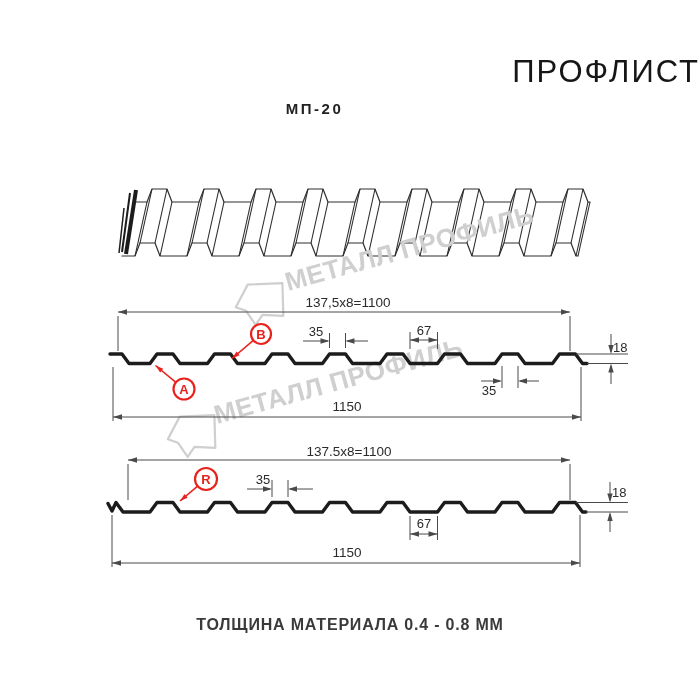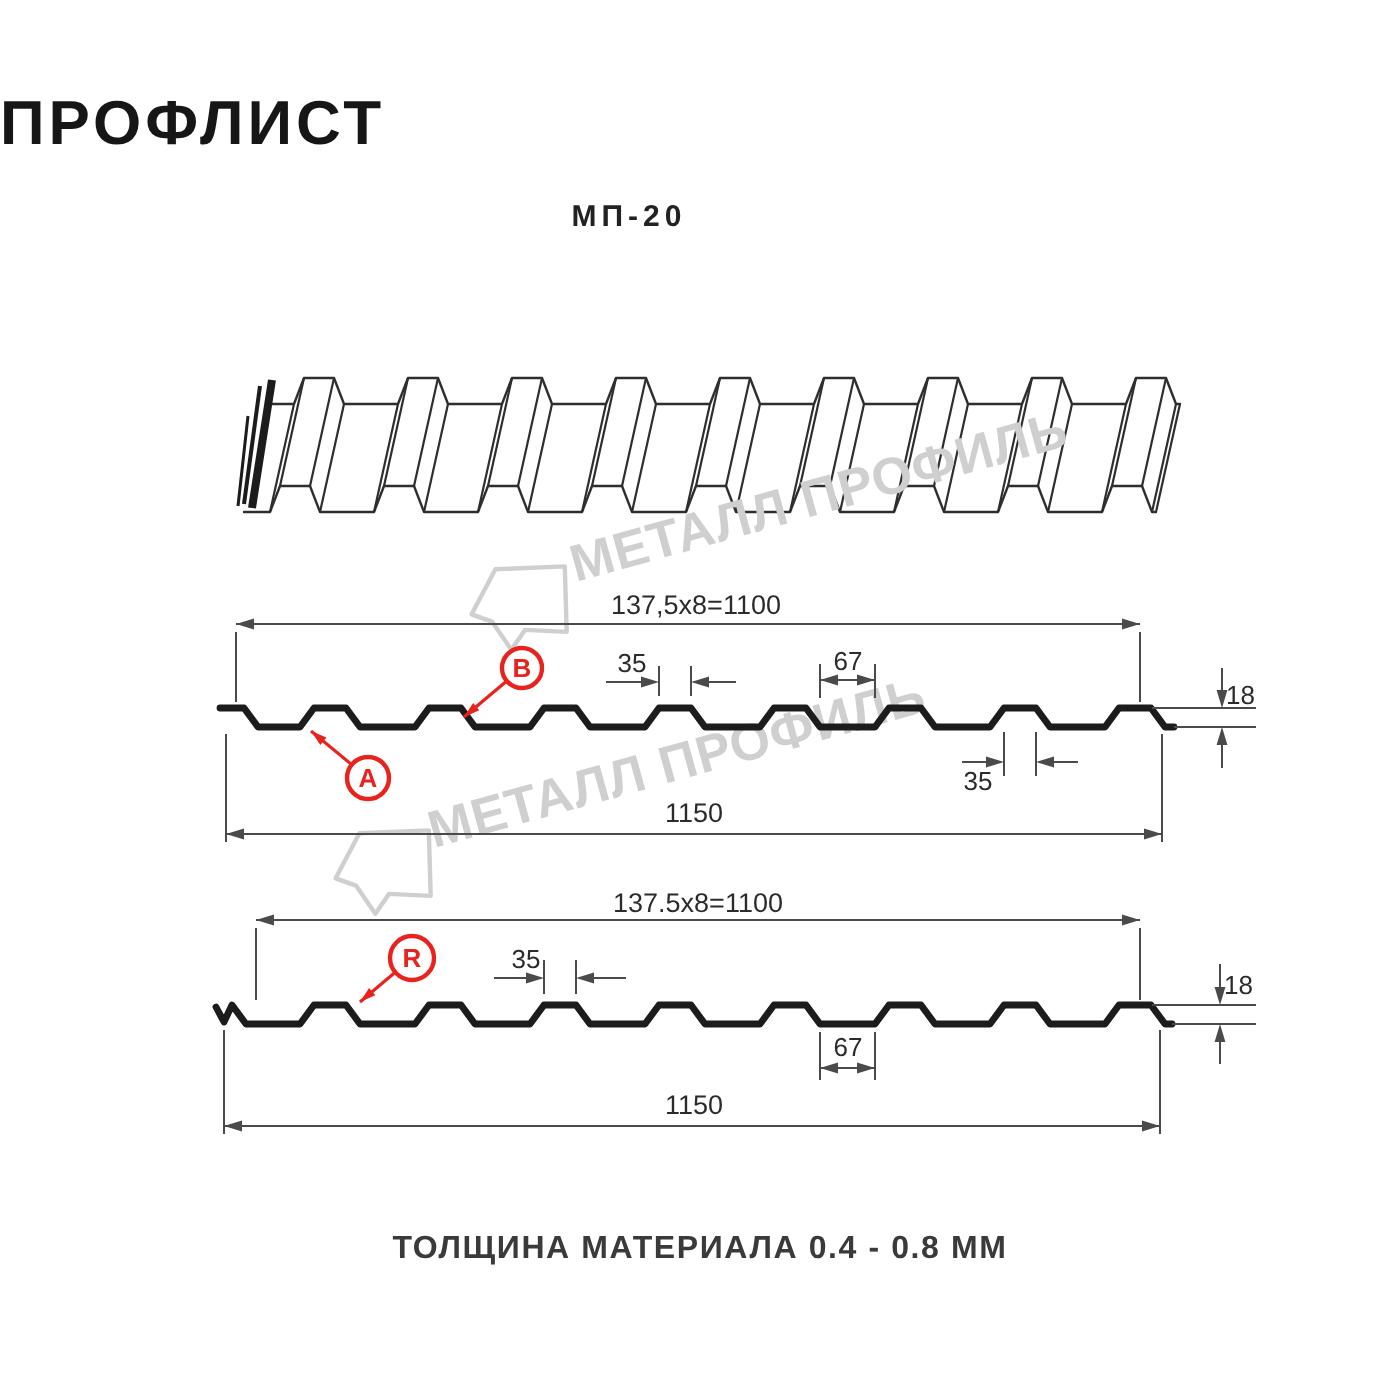--- a/index.html
+++ b/index.html
@@ -1,22 +1,22 @@
 <!DOCTYPE html>
 <html><head>
 <meta charset="utf-8">
 <style>
   html,body{margin:0;padding:0;}
   body{
     width:700px;height:700px;background:#ffffff;position:relative;overflow:hidden;
     font-family:"Liberation Sans", sans-serif;
   }
   .page-title{
-    position:absolute;top:44px;left:0;width:700px;text-align:left;
-    font-size:31px;font-weight:700;letter-spacing:2px;color:#161616;
+    position:absolute;top:54px;left:0;width:700px;text-align:right;
+    font-size:31px;font-weight:400;letter-spacing:2px;color:#161616;
   }
   .page-subtitle{
     position:absolute;top:100px;left:0;width:629px;text-align:center;
     font-size:15px;font-weight:700;letter-spacing:2.5px;color:#222222;
   }
   .footer-note{
     position:absolute;top:616px;left:0;width:700px;text-align:center;
     font-size:16px;font-weight:600;letter-spacing:0.8px;color:#3a3a3a;
   }
   svg{position:absolute;left:0;top:0;}

